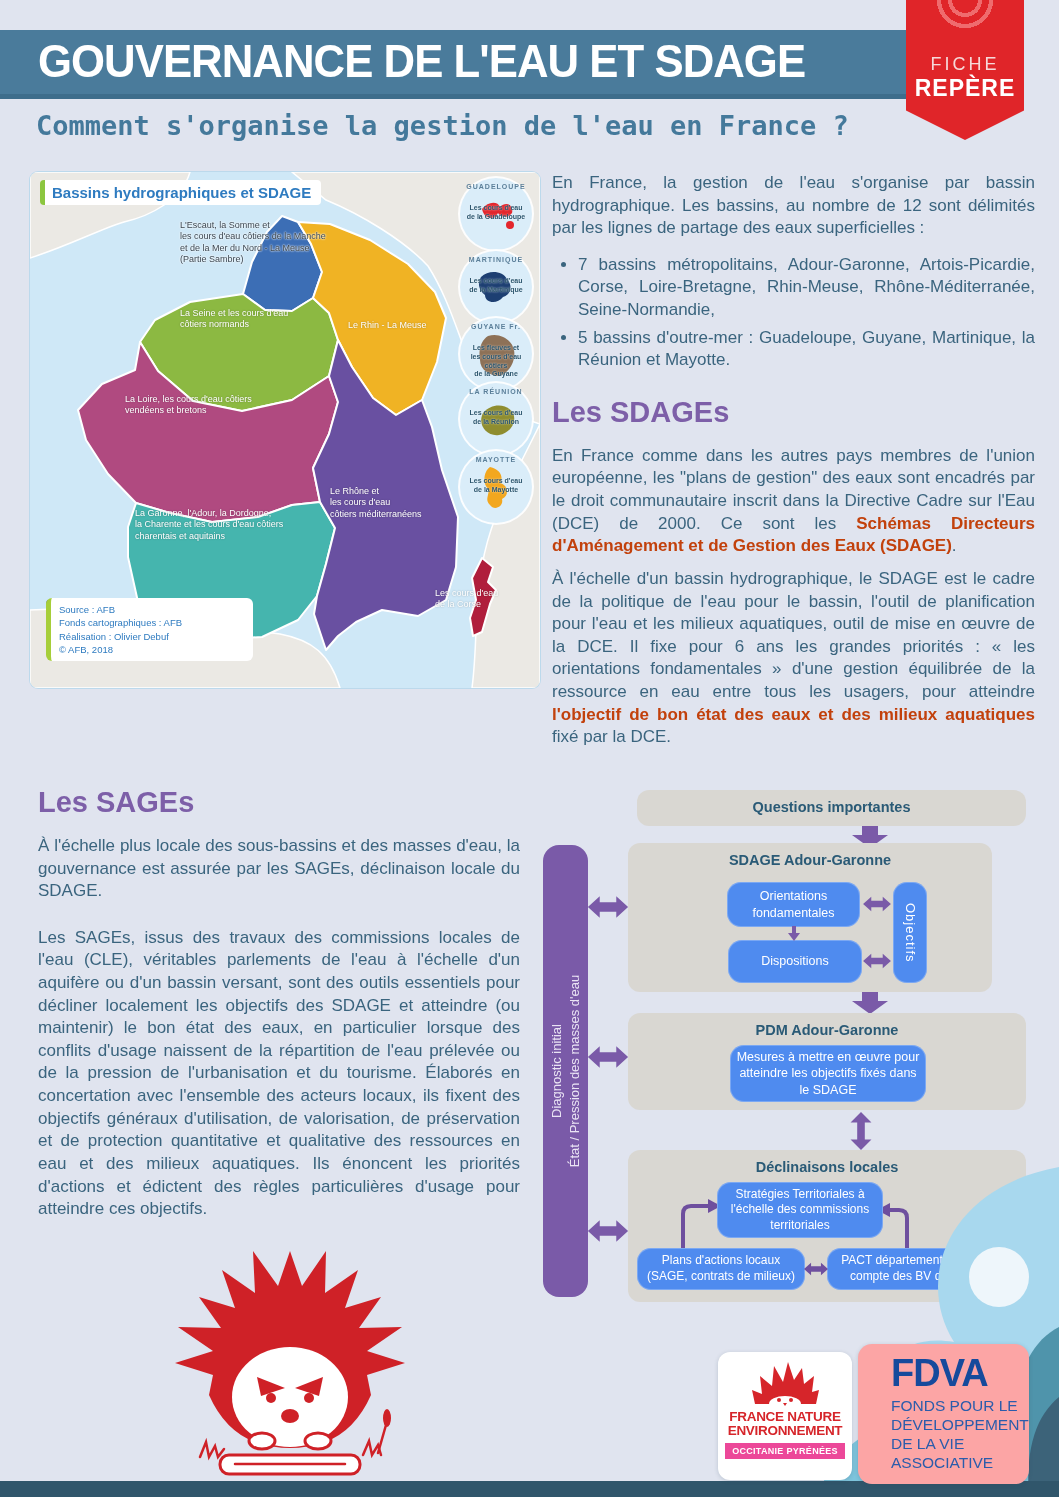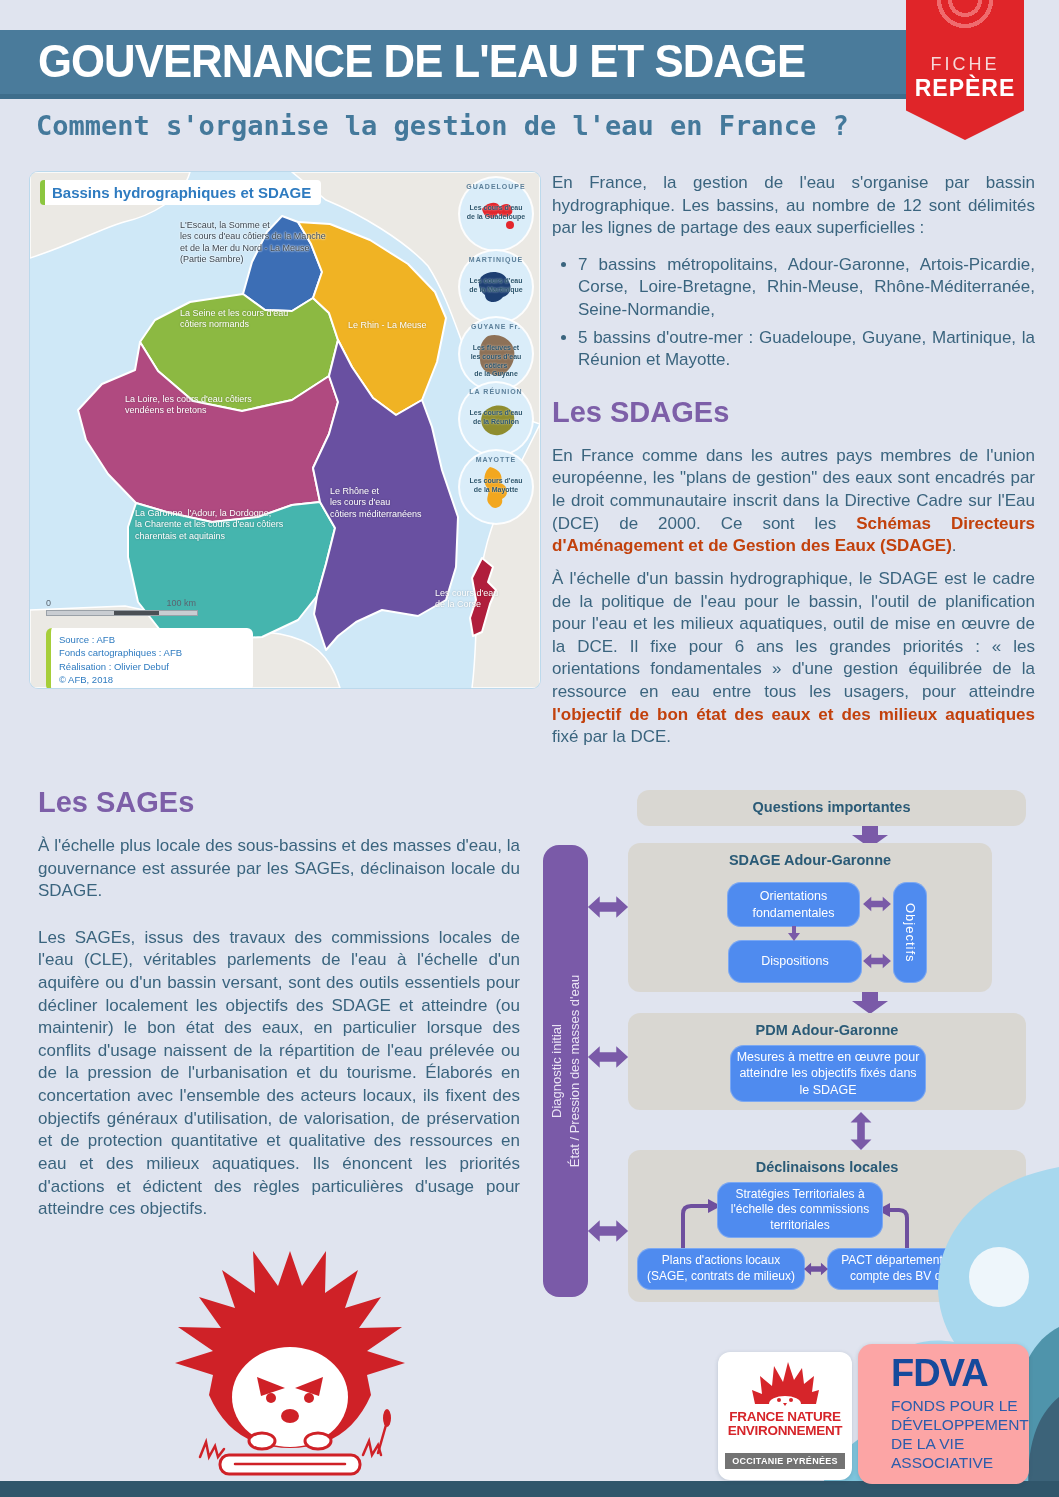--- a/index.html
+++ b/index.html
@@ -23,21 +23,21 @@
   .map-label{position:absolute;text-align:left;font-size:9px;line-height:1.25;white-space:pre-line;z-index:2;}
   .map-label.dark{color:#3a4651;text-shadow:0 0 2px #ffffff,0 0 2px #ffffff;}
   .map-label.light{color:#ffffff;text-shadow:0 0 2px rgba(0,0,0,.3);}
   .dom-circle{position:absolute;left:430px;width:72px;height:72px;border-radius:50%;background:#daedf9;box-shadow:0 0 0 2px rgba(255,255,255,.9);z-index:2;}
   .dom-name{position:absolute;top:5px;width:100%;text-align:center;font-size:7px;font-weight:700;letter-spacing:1px;color:#5b7f99;}
   .dom-island{position:absolute;left:50%;top:52%;transform:translate(-50%,-50%);}
   .dom-label{position:absolute;top:26px;width:100%;text-align:center;font-size:7px;font-weight:700;line-height:1.25;color:#2c566e;white-space:pre-line;text-shadow:0 0 2px rgba(255,255,255,.8);}
   .map-scale{position:absolute;left:16px;top:426px;width:170px;font-size:9px;color:#5a6570;z-index:2;}
   .map-scale .labels{display:flex;justify-content:space-between;width:150px;}
   .scale-bar{width:150px;height:4px;margin-top:2px;background:linear-gradient(to right,#c9cdd2 0 45%,#4a4f55 45% 75%,#c9cdd2 75%);border:1px solid #9aa1a8;}
-  .map-source{position:absolute;left:16px;top:456px;width:186px;background:#ffffff;border-radius:6px;padding:5px 8px;border-left:5px solid #a6ce39;color:#2e7bc0;font-size:9.5px;line-height:1.4;z-index:2;}
+  .map-source{position:absolute;left:16px;top:426px;width:186px;background:#ffffff;border-radius:6px;padding:5px 8px;border-left:5px solid #a6ce39;color:#2e7bc0;font-size:9.5px;line-height:1.4;z-index:2;}
 
   
   .col-right{position:absolute;left:552px;top:172px;width:483px;}
   .col-sages{position:absolute;left:38px;top:786px;width:482px;}
   p.body{font-size:17px;line-height:1.33;color:#3a647e;text-align:justify;margin:0 0 10px;}
   p.body b{color:#c2410c;}
   ul.body-list{margin:14px 0 0;padding-left:26px;color:#3a647e;}
   ul.body-list li{font-size:17px;line-height:1.33;text-align:justify;margin-bottom:5px;}
   h2.section{font-size:29px;font-weight:800;color:#7d5fa8;margin:24px 0 16px;}
   h2.section.first{margin-top:0;}
@@ -53,21 +53,21 @@
   .flow-bar-text{position:absolute;left:50%;top:50%;width:440px;transform:translate(-50%,-50%) rotate(-90deg);color:#eae4f4;text-align:center;font-size:13px;line-height:1.4;}
   .arr{position:absolute;line-height:0;}
   .arr svg{display:block;}
 
   
   .mascot{position:absolute;left:165px;top:1245px;z-index:2;}
   .waves{position:absolute;right:0;bottom:0;z-index:1;line-height:0;}
   .bottom-bar{position:absolute;left:0;bottom:0;width:100%;height:16px;background:#30566b;z-index:3;}
   .fne-card{position:absolute;left:718px;top:1352px;width:134px;height:128px;background:#ffffff;border-radius:12px;z-index:4;text-align:center;box-shadow:0 1px 4px rgba(40,70,90,.2);}
   .fne-name{font-size:13.5px;font-weight:700;color:#d6252a;line-height:1.05;letter-spacing:-.3px;}
-  .fne-region{display:inline-block;margin-top:15px;background:#737373;color:#ffffff;font-size:9px;font-weight:700;padding:3px 7px;letter-spacing:.3px;}
+  .fne-region{display:inline-block;margin-top:5px;background:#ec4899;color:#ffffff;font-size:9px;font-weight:700;padding:3px 7px;letter-spacing:.3px;}
   .fdva-card{position:absolute;left:858px;top:1344px;width:152px;height:138px;background:#fca5a5;border-radius:14px;z-index:4;padding-top:2px;box-shadow:0 1px 4px rgba(40,70,90,.2);padding-left:19px;}
   .fdva-acronym{font-size:38px;font-weight:800;color:#164a9c;margin:6px 0 2px 14px;letter-spacing:-1px;}
   .fdva-full{font-size:15.5px;font-weight:500;color:#2b5cab;line-height:1.22;margin-left:14px;white-space:pre-line;}
 </style>
 </head>
 <body>
 
 <div class="page">
 
   <div class="band">

